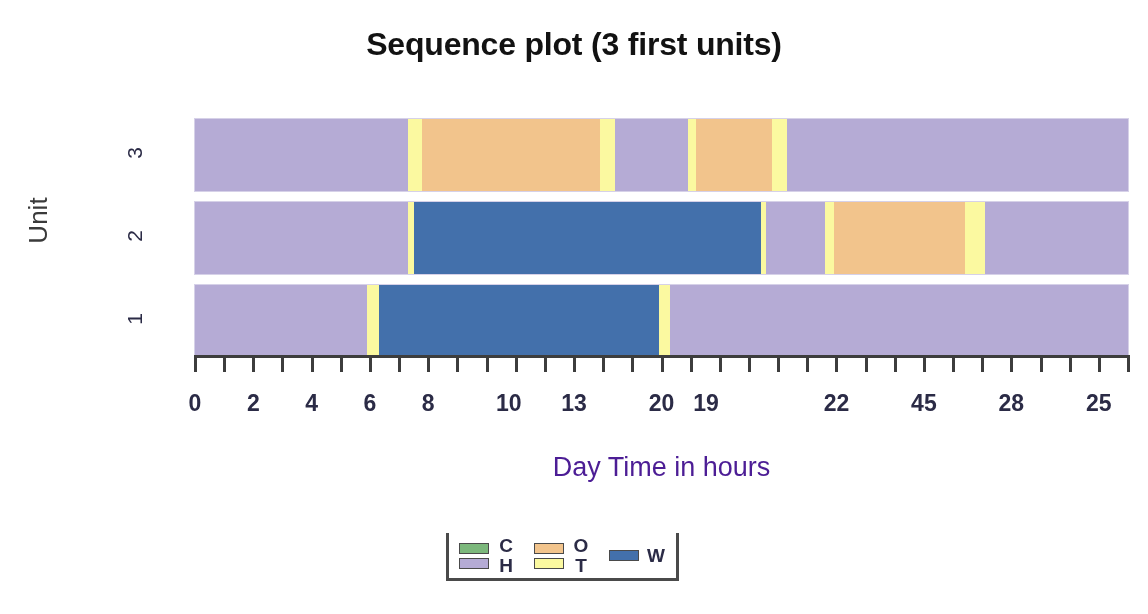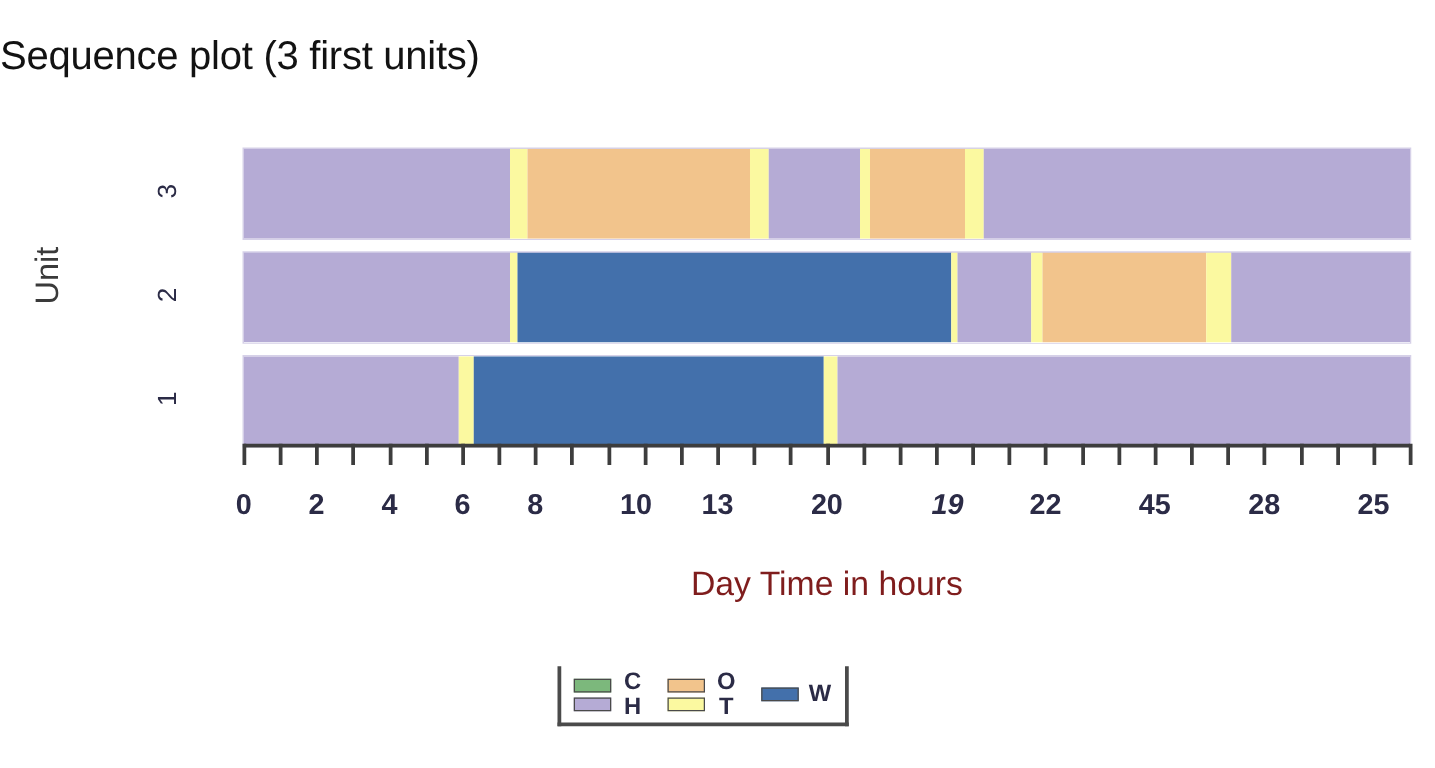--- a/index.html
+++ b/index.html
@@ -22,22 +22,23 @@
     width: 1148px;
     height: 614px;
   }
 
   
   .title {
     position: absolute;
     left: 0;
     top: 26px;
     width: 1148px;
+    text-align: center;
     font-size: 32px;
-    font-weight: normal;
+    font-weight: bold;
     letter-spacing: -0.2px;
     color: #121212;
   }
 
   
   .ylabel {
     position: absolute;
     left: -22px;
     top: 205px;
     width: 120px;
@@ -100,21 +101,21 @@
     font-weight: bold;
     color: #2b2b46;
   }
   .xlabel {
     position: absolute;
     left: 195px;
     top: 452px;
     width: 933px;
     text-align: center;
     font-size: 27px;
-    color: #7f1d1d;
+    color: #4c1d95;
   }
 
   
   .legend {
     position: absolute;
     left: 446px;
     top: 533px;
     height: 48px;
     padding: 0 10px;
     box-sizing: border-box;
@@ -240,21 +241,21 @@
     </div>
   <div id="xticklabels">
       <div class="xtick-label" style="left: 195px;">0</div>
       <div class="xtick-label" style="left: 253.312px;">2</div>
       <div class="xtick-label" style="left: 311.625px;">4</div>
       <div class="xtick-label" style="left: 369.938px;">6</div>
       <div class="xtick-label" style="left: 428.25px;">8</div>
       <div class="xtick-label" style="left: 486.562px; text-align: right;">10</div>
       <div class="xtick-label" style="left: 574.031px;">13</div>
       <div class="xtick-label" style="left: 661.5px;">20</div>
-      <div class="xtick-label" style="left: 758px; font-style: italic;">19</div>
+      <div class="xtick-label" style="left: 706px;">19</div>
       <div class="xtick-label" style="left: 836.438px; text-align: center;">22</div>
       <div class="xtick-label" style="left: 923.906px;">45</div>
       <div class="xtick-label" style="left: 1011.38px;">28</div>
       <div class="xtick-label" style="left: 1098.84px;">25</div>
     </div>
 
   <div class="xlabel">Day Time in hours</div>
 
   <div class="legend" id="legend">
       <div class="legend-group">

